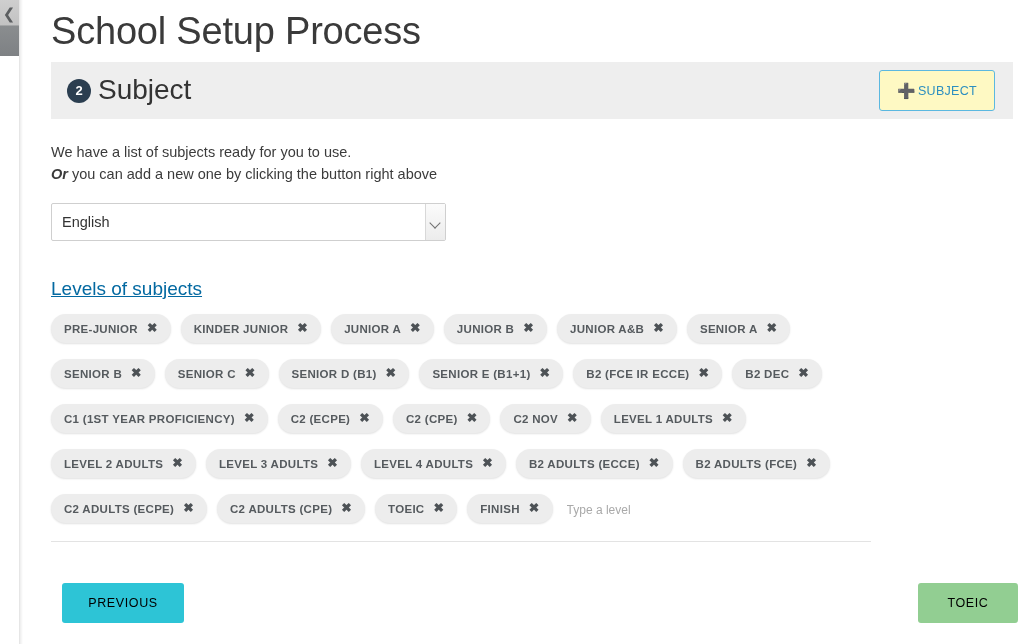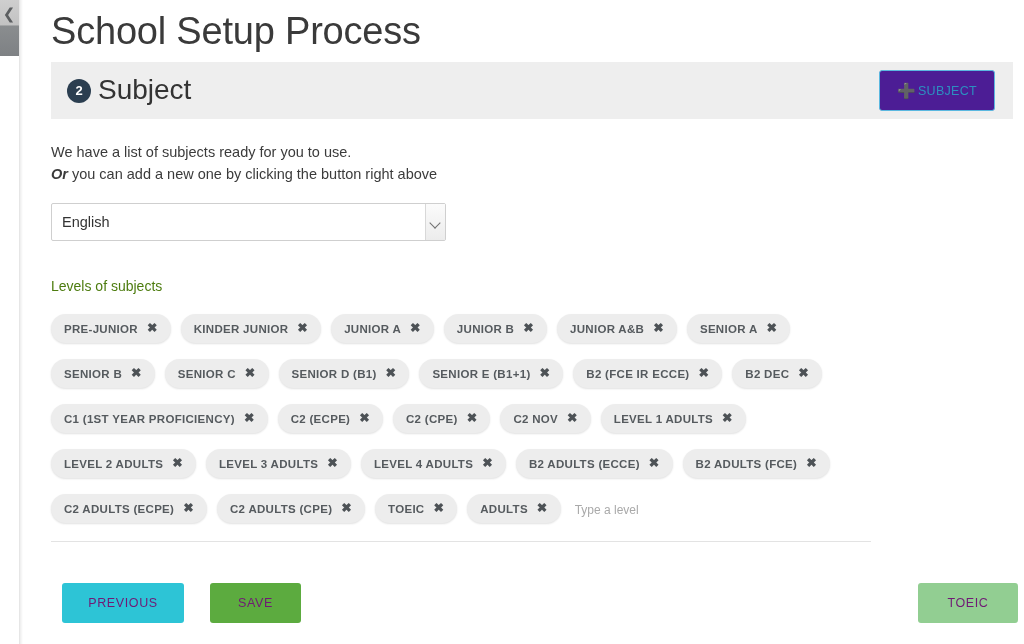--- a/index.html
+++ b/index.html
@@ -95,21 +95,21 @@
     font-weight: 400;
     color: #333333;
     line-height: 40px;
     white-space: nowrap;
   }
   .add-subject-btn {
     position: absolute;
     right: 18px; top: 8px;
     height: 41px;
     padding: 0 17px;
-    background: #4c1d95;
+    background: #fef9c3;
     border: 1px solid #5bb8e0;
     border-radius: 3px;
     color: #2c8fc0;
     font-size: 12.5px;
     font-weight: 400;
     letter-spacing: 0.3px;
     line-height: 39px;
     cursor: pointer;
     white-space: nowrap;
   }
@@ -167,22 +167,23 @@
     width: 7px; height: 7px;
     border-right: 1.5px solid #707070;
     border-bottom: 1.5px solid #707070;
     transform: rotate(45deg);
   }
 
   
   .levels-label {
     position: absolute;
     left: 17px; top: 278px;
-    font-size: 14px;
-    color: #4d7c0f;
+    font-size: 19px;
+    color: #0369a1;
+    text-decoration: underline;
   }
   .tags-area {
     position: absolute;
     left: 17px; top: 298px;
     width: 830px;
   }
   .tag-row {
     display: flex;
     align-items: flex-end;
     height: 45px;
@@ -231,21 +232,21 @@
     width: 820px; height: 1px;
     background: #e3e3e3;
   }
 
   
   .btn {
     position: absolute;
     height: 40px;
     border: none;
     border-radius: 3px;
-    color: #701a75;
+    color: #000000;
     font-size: 12.5px;
     font-weight: 400;
     letter-spacing: 0.6px;
     cursor: pointer;
     font-family: "Liberation Sans", sans-serif;
   }
   .btn-previous {
     left: 28px; top: 583px;
     width: 122px;
     background: #2dc4d6;
@@ -403,27 +404,26 @@
           </span>
           <span class="tag">
             <span>C2 ADULTS (CPE)</span>
             <span class="tag-x">✖</span>
           </span>
           <span class="tag">
             <span>TOEIC</span>
             <span class="tag-x">✖</span>
           </span>
           <span class="tag">
-            <span>ADULTS</span>
+            <span>FINISH</span>
             <span class="tag-x">✖</span>
           </span>
           <input class="level-input" type="text" placeholder="Type a level" style="">
         </div>
       </div>
 
     <div class="divider"></div>
 
     <button class="btn btn-previous">PREVIOUS</button>
-    <button class="btn btn-save">SAVE</button>
     <button class="btn btn-finish">TOEIC</button>
 
   </div>
 </div>
 
 </body></html>

